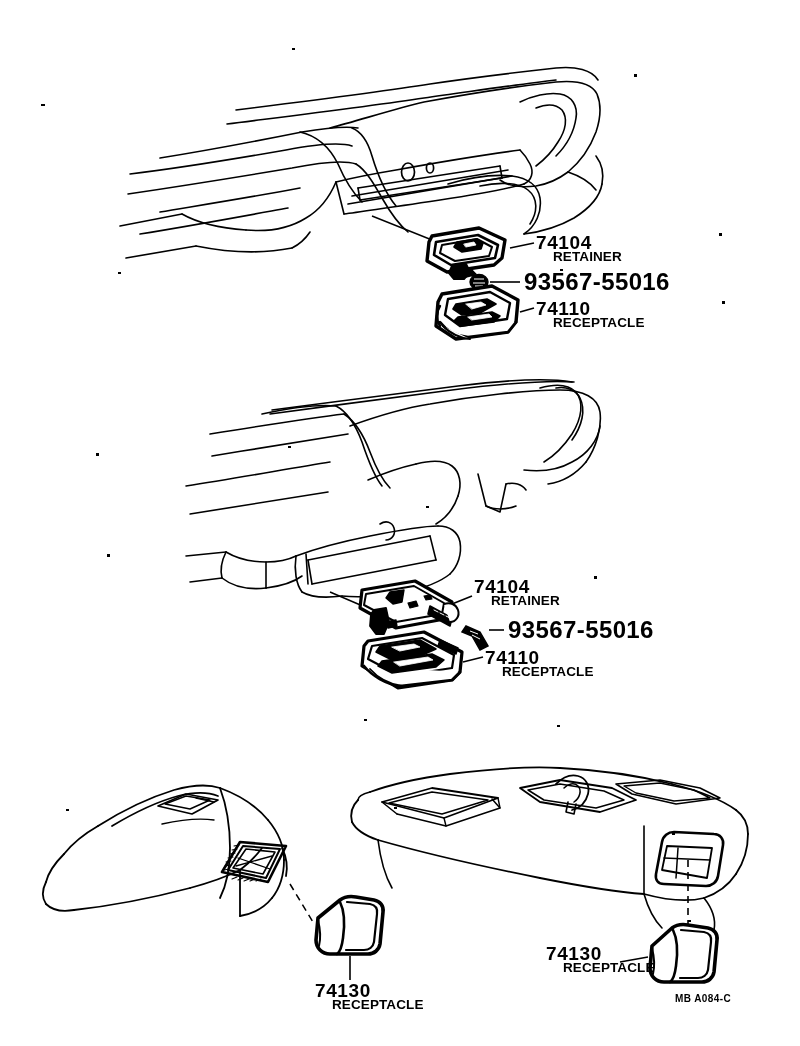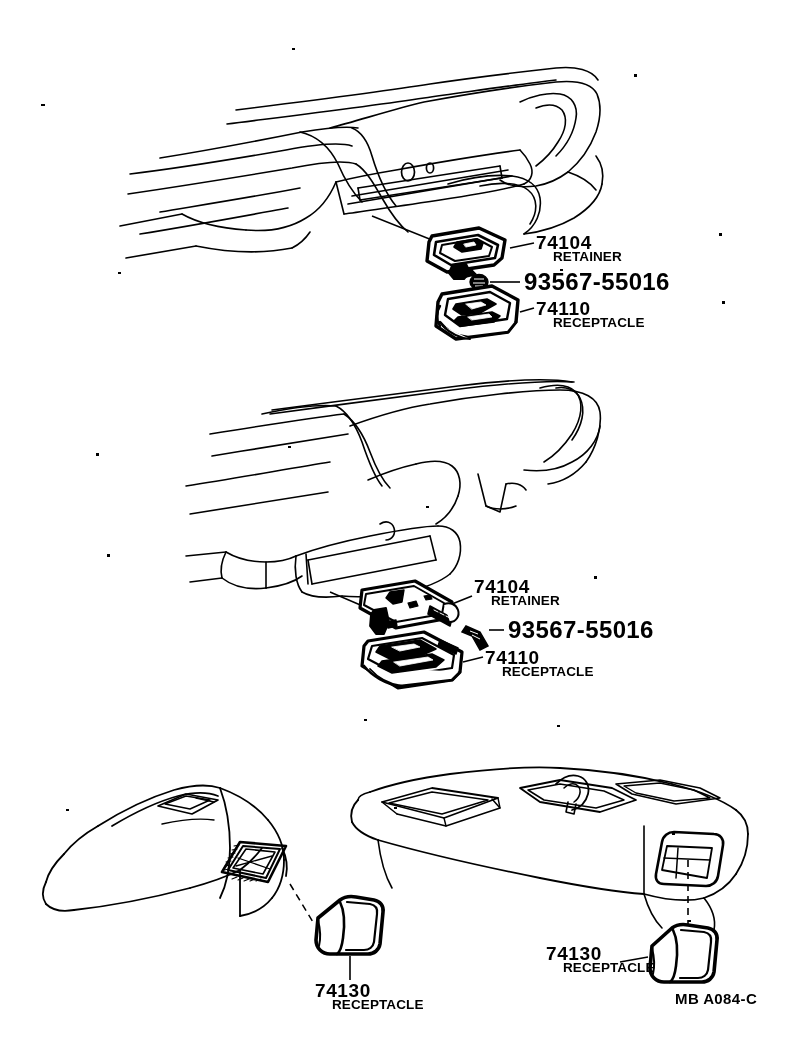--- a/index.html
+++ b/index.html
@@ -50,21 +50,21 @@
     line-height: 14px;
     letter-spacing: 0.1px;
     padding-left: 17px;
   }
   .lbl-part {
     font-size: 24px;
     line-height: 18px;
     letter-spacing: 0.4px;
   }
   .lbl-code {
-    font-size: 15px;
+    font-size: 10px;
     line-height: 10px;
     font-weight: bold;
     letter-spacing: 0.4px;
   }
 </style>
 </head>
 <body>
 
 <div id="diagram-root">
 

